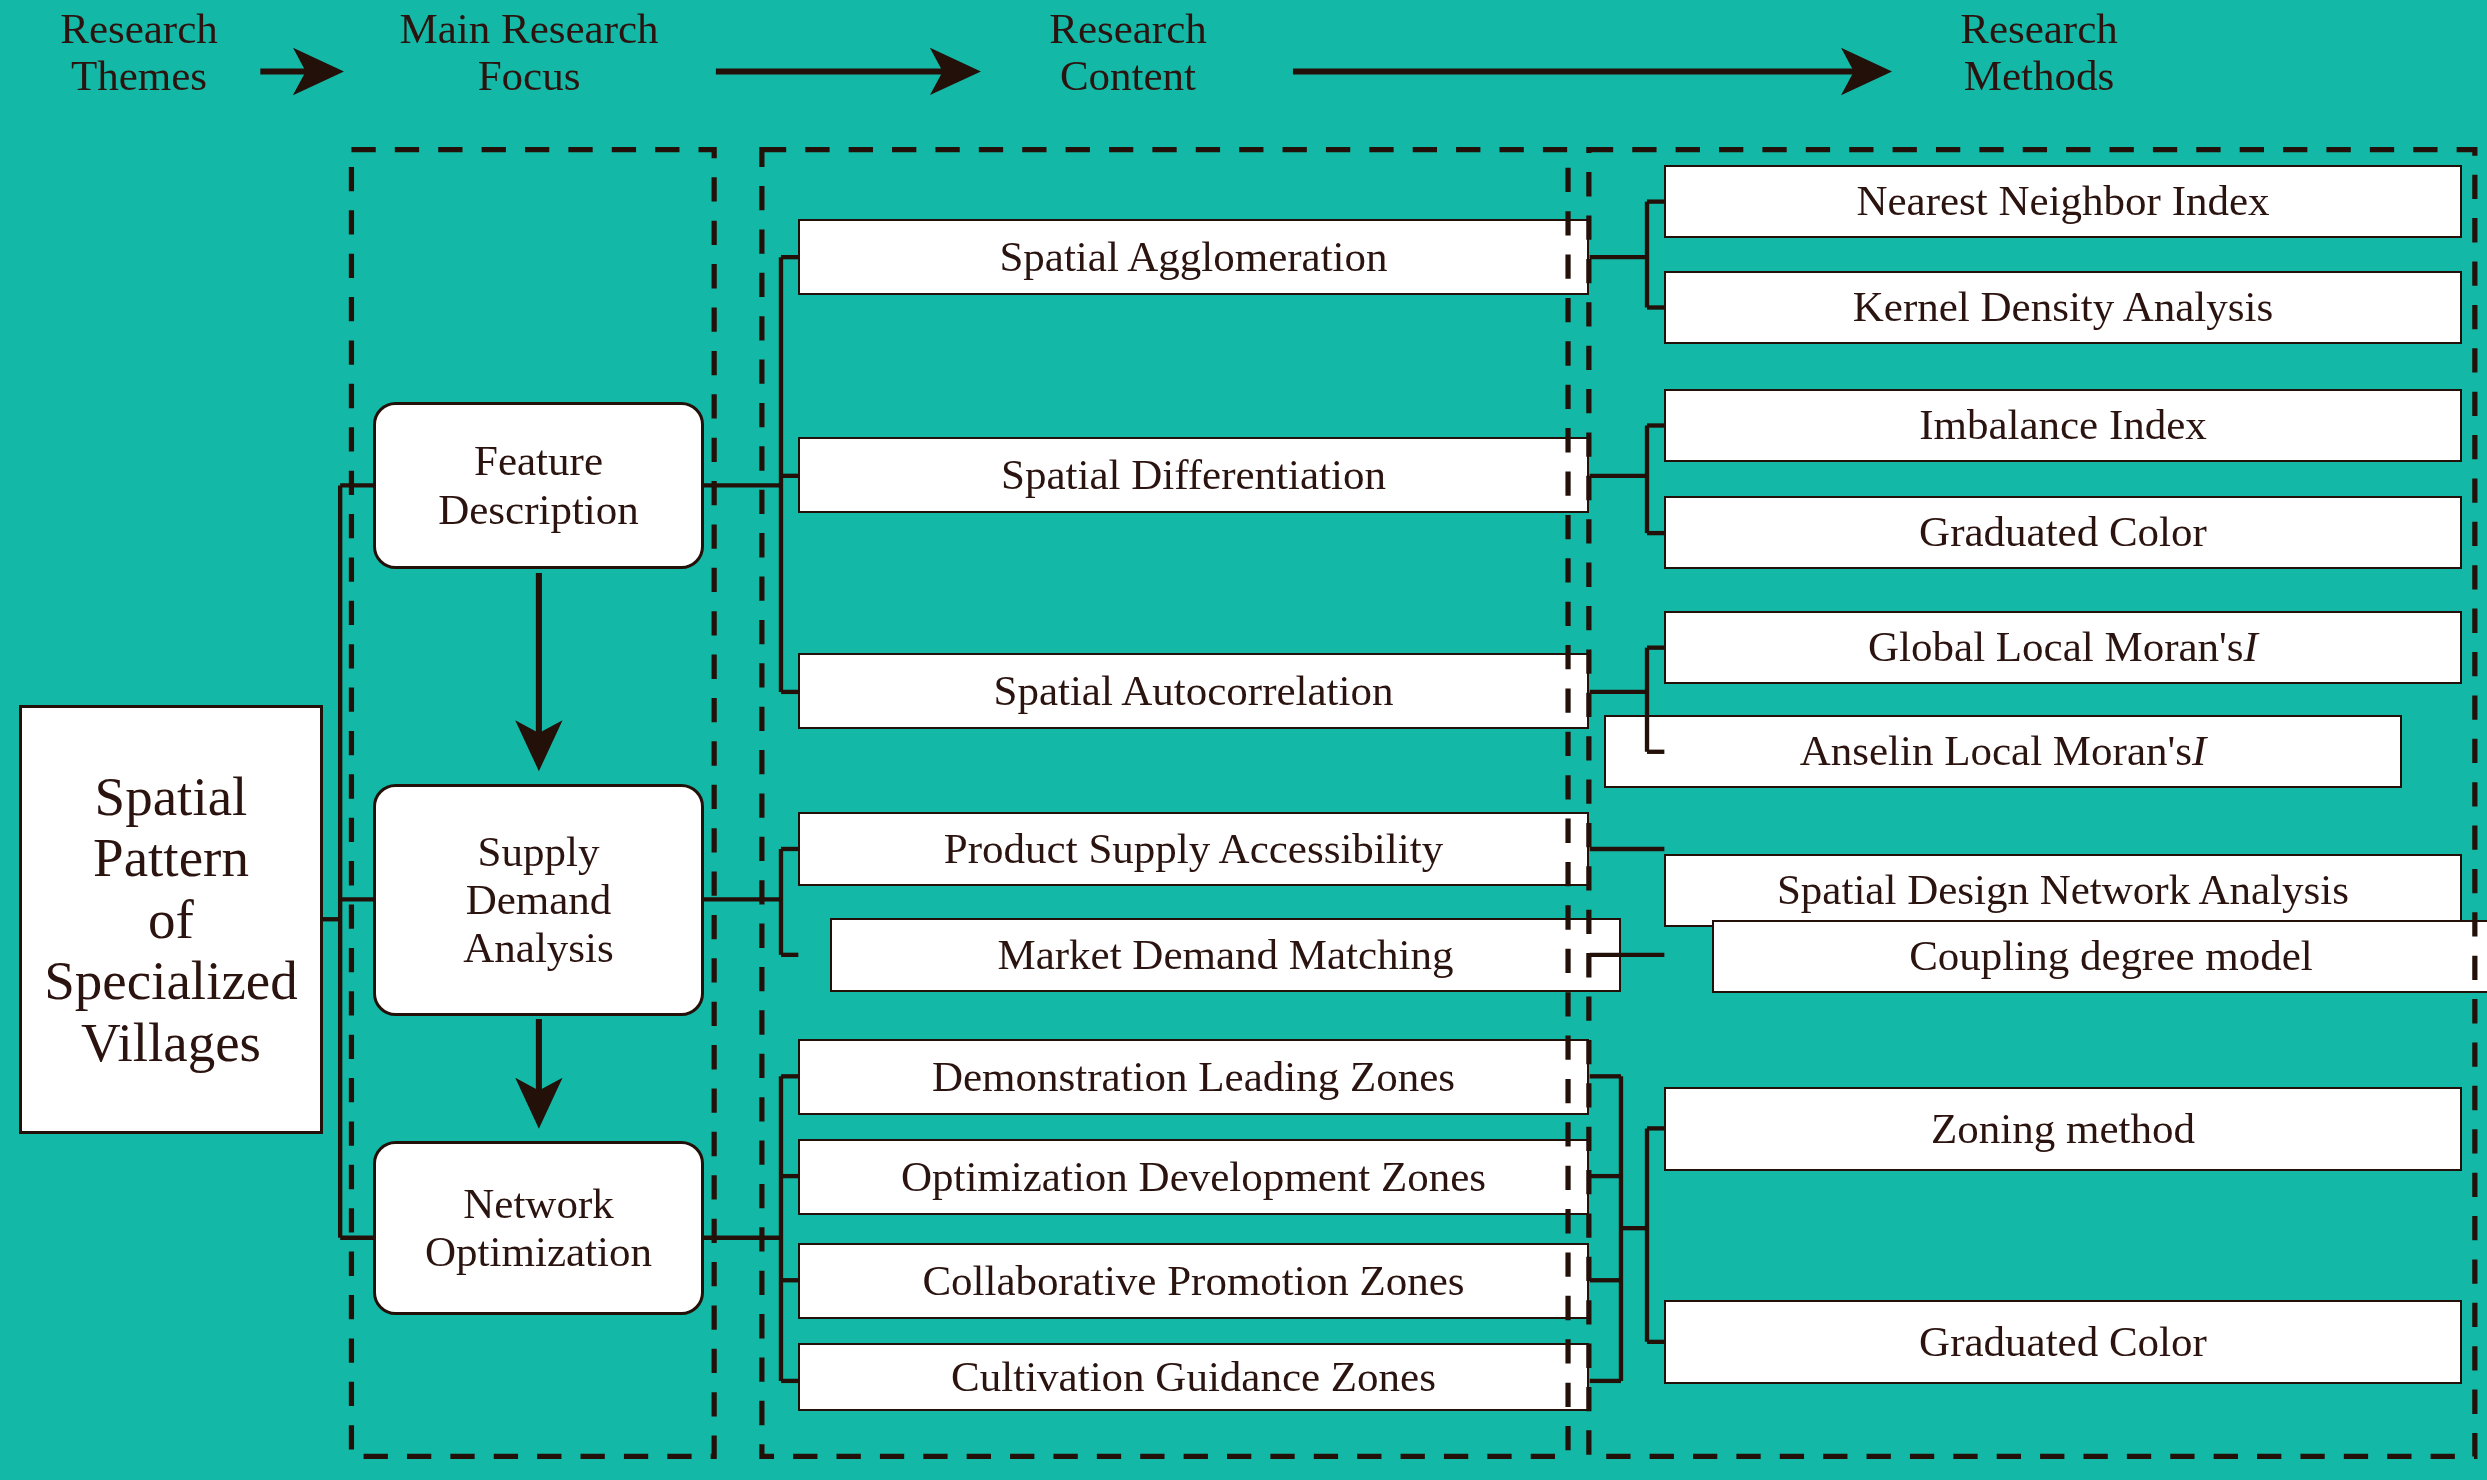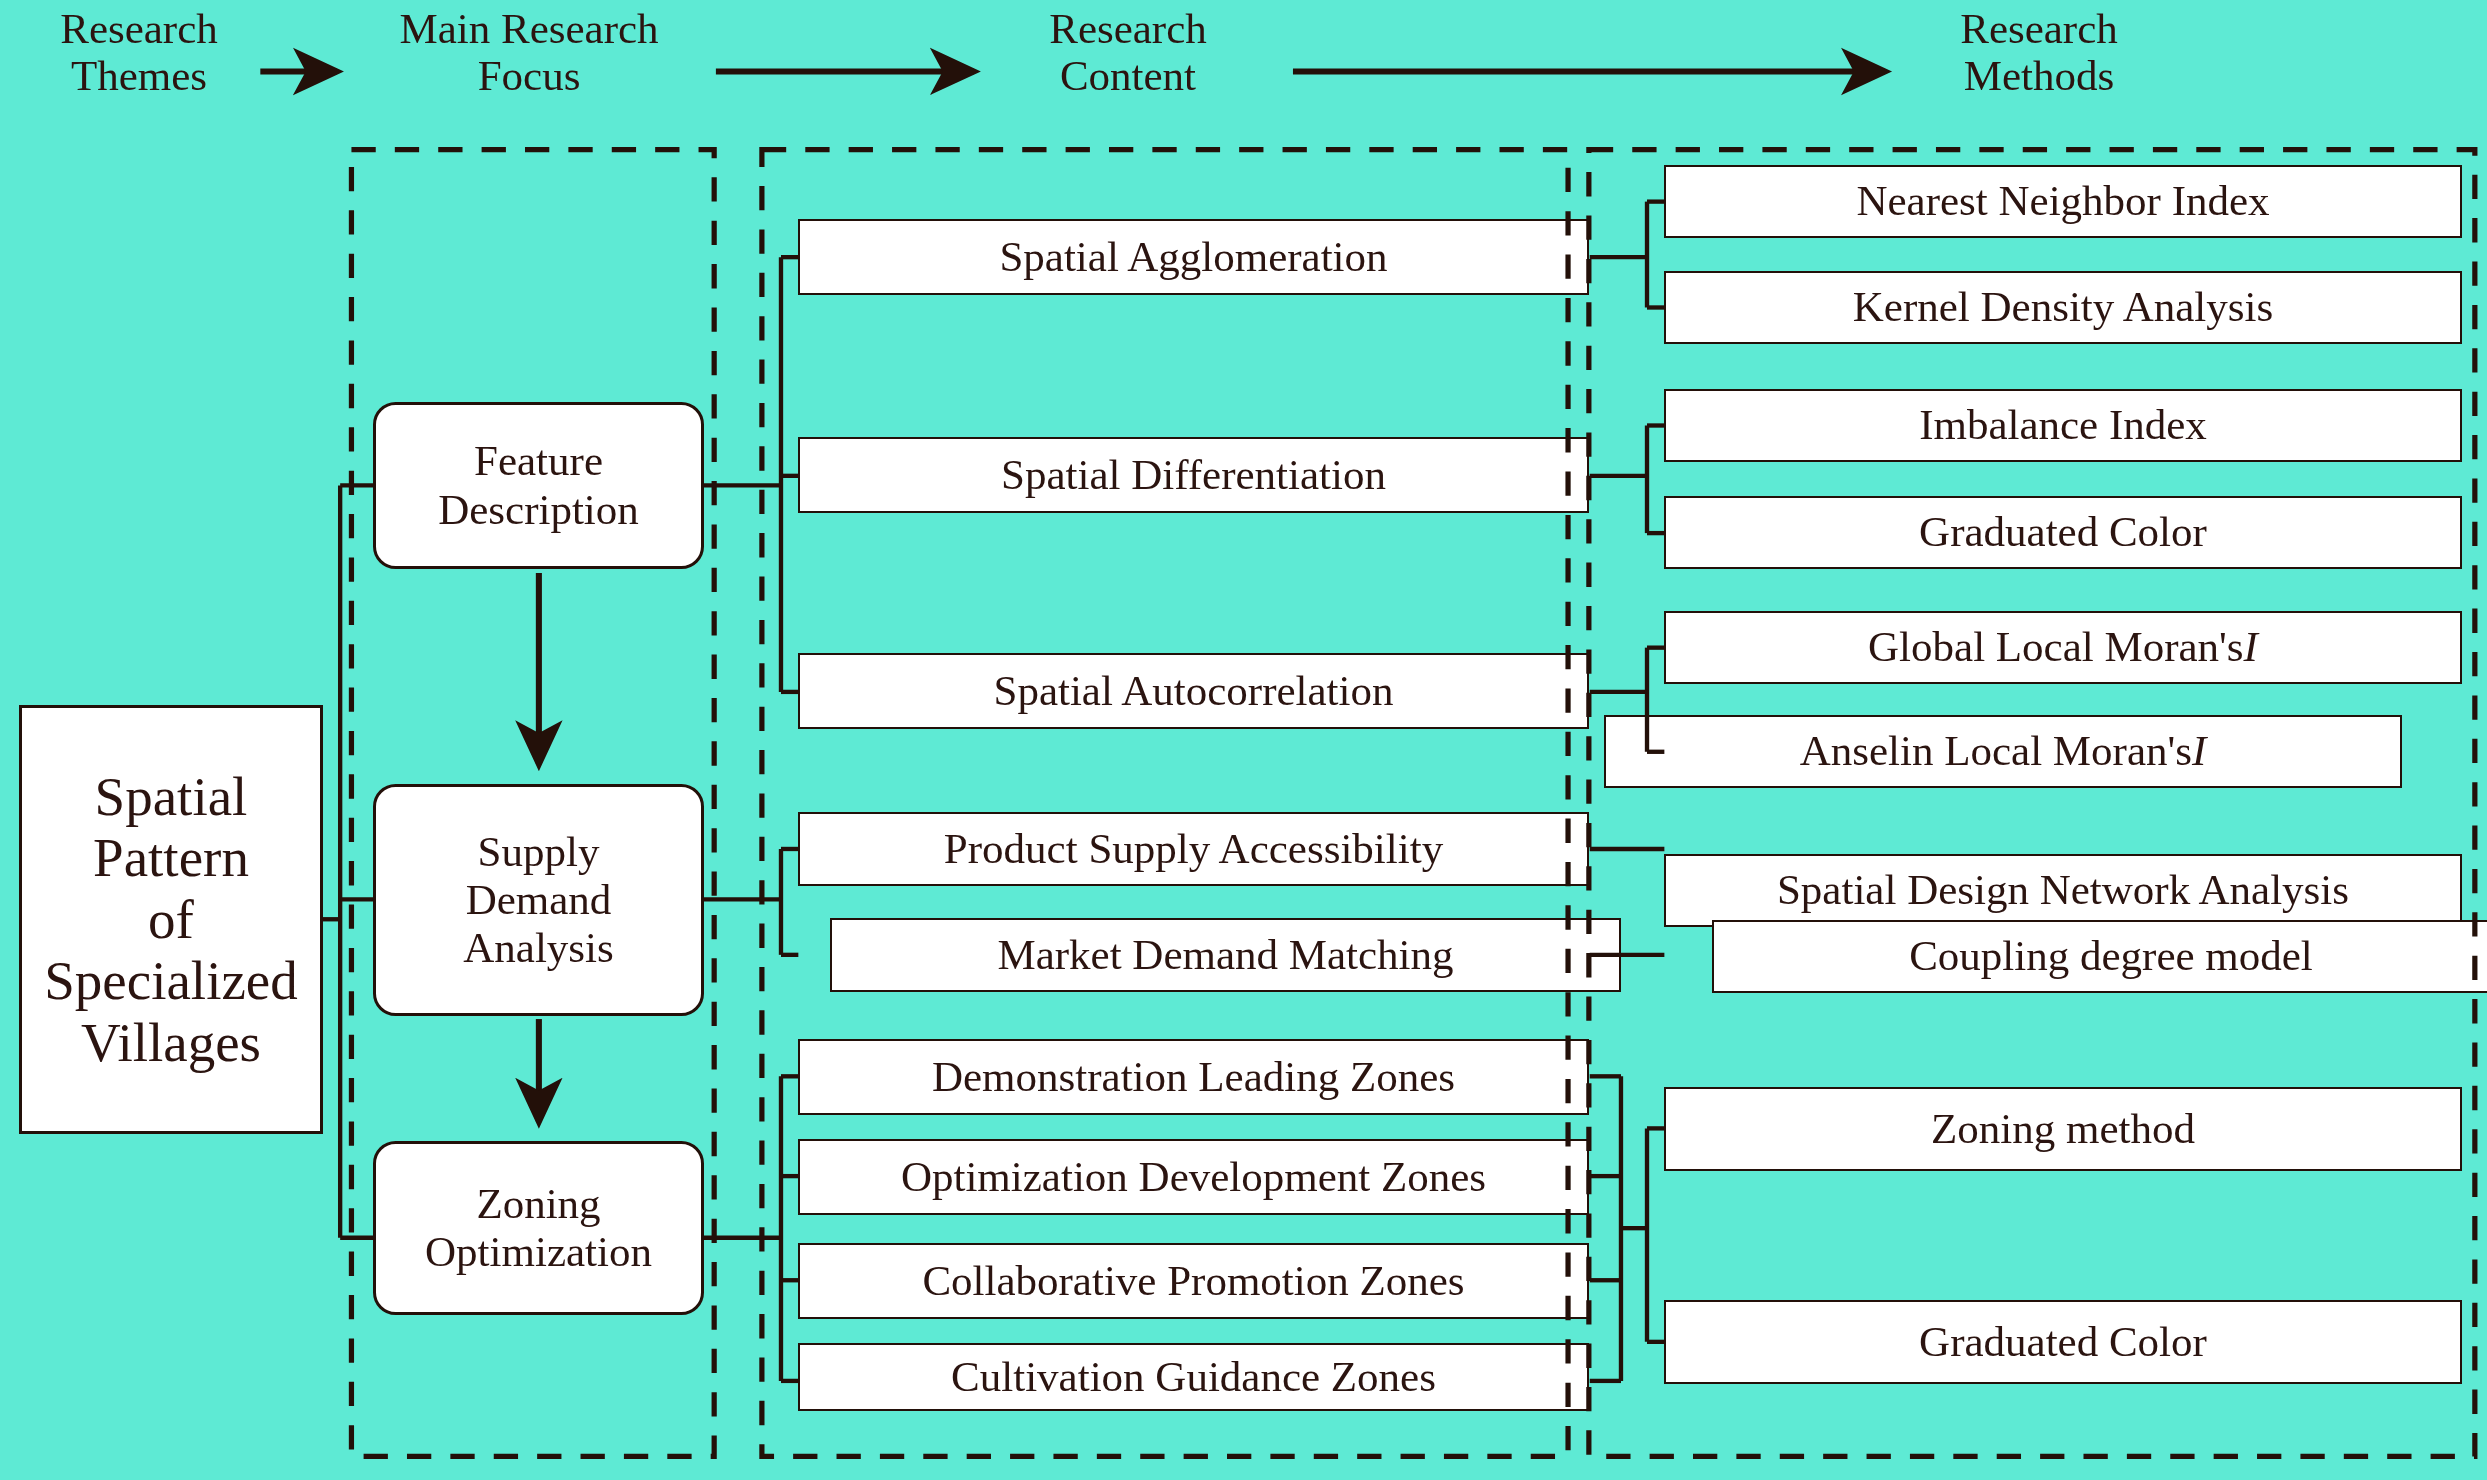--- a/index.html
+++ b/index.html
@@ -1,18 +1,18 @@
 <!DOCTYPE html>
 <html style="font-size:14px"><head>
 <meta charset="utf-8">
 <style>
   html,body{margin:0;padding:0;background:#ffffff;}
   body{width:2487px;height:1481px;overflow:hidden;
        font-family:"Liberation Serif","DejaVu Serif",serif;color:#2b1410;}
-  #stage{position:relative;width:2487px;height:1481px;background:#5eead4;}
+  #stage{position:relative;width:2487px;height:1481px;background:#14b8a6;}
   svg#wires{position:absolute;left:0;top:0;width:2487px;height:1481px;overflow:visible;}
   .node{position:absolute;box-sizing:border-box;display:flex;align-items:center;
         justify-content:center;text-align:center;background:#fff;
         border:2.6px solid #231009;color:#2b1410;line-height:1.12;}
   .hdr{position:absolute;text-align:center;color:#2b1410;line-height:1.1;
        font-size:43px;white-space:pre-line;}
   .rounded{border-radius:22.6px;border-width:3.5px;}
   .theme-box{border-width:3.5px;}
   .content-box{font-size:43px;}
   .method-box{font-size:43px;}
@@ -42,21 +42,21 @@
 Specialized
 Villages</div>
 
   <div class="node rounded focus-box" style="left:373px;top:402px;width:331px;height:167px;white-space:pre-line;">Feature
 Description</div>
 
   <div class="node rounded focus-box" style="left:373px;top:784px;width:331px;height:232px;white-space:pre-line;">Supply
 Demand
 Analysis</div>
 
-  <div class="node rounded focus-box" style="left:373px;top:1141px;width:331px;height:174px;white-space:pre-line;">Zoning
+  <div class="node rounded focus-box" style="left:373px;top:1141px;width:331px;height:174px;white-space:pre-line;">Network
 Optimization</div>
 
   <div class="node content-box" style="left:798px;top:219px;width:791px;height:76px;">Spatial Agglomeration</div>
 
   <div class="node content-box" style="left:798px;top:437px;width:791px;height:76px;">Spatial Differentiation</div>
 
   <div class="node content-box" style="left:798px;top:653px;width:791px;height:76px;">Spatial Autocorrelation</div>
 
   <div class="node content-box" style="left:798px;top:812px;width:791px;height:74px;">Product Supply Accessibility</div>
 

